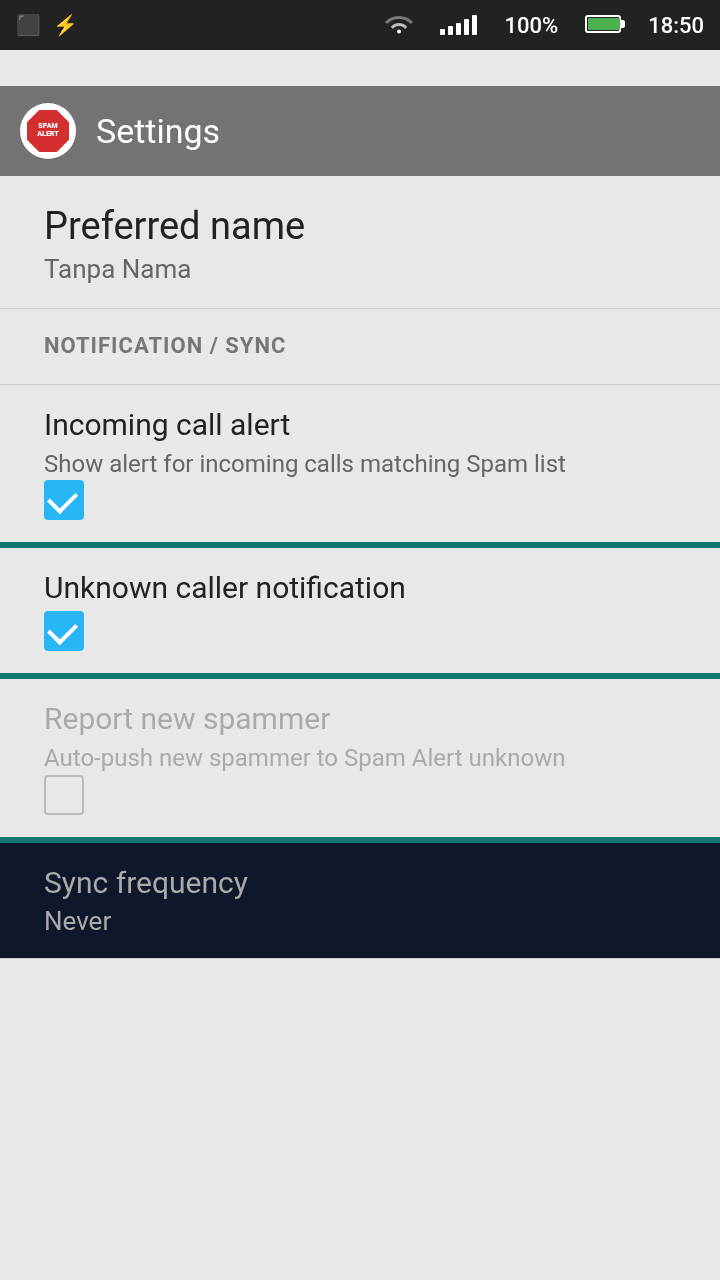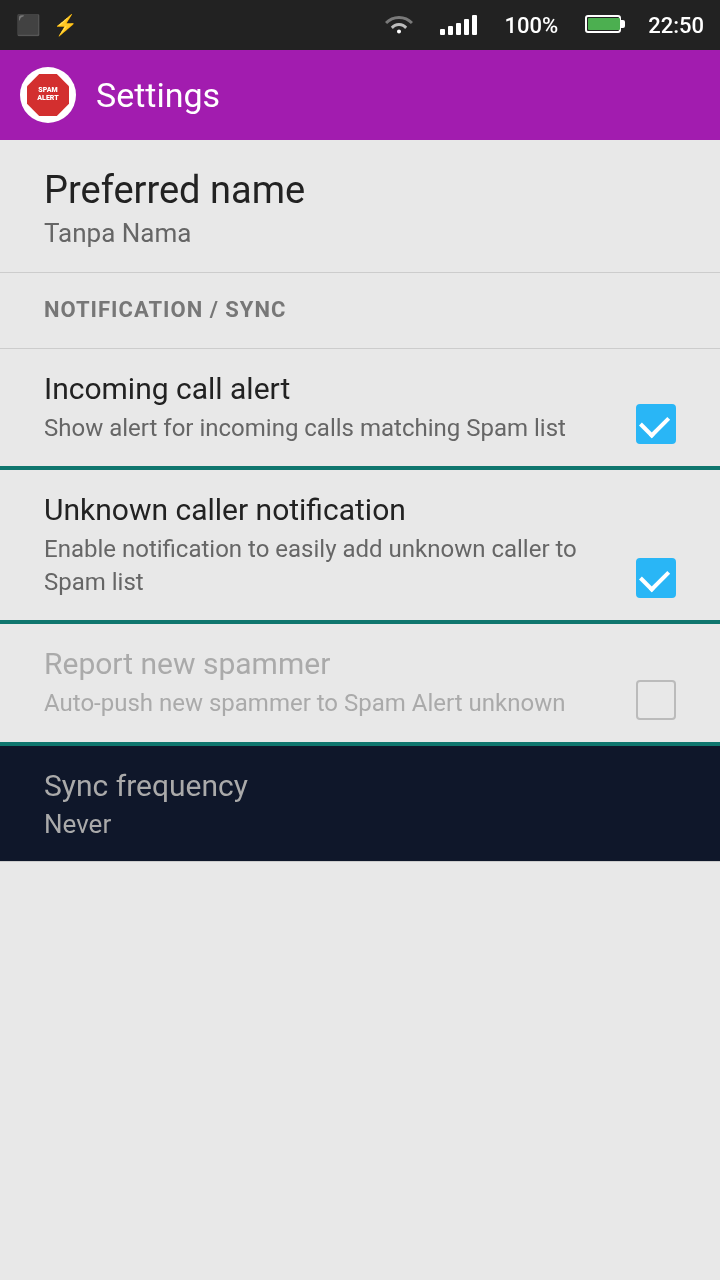--- a/index.html
+++ b/index.html
@@ -60,27 +60,28 @@
       left: 1px;
       top: 1px;
       bottom: 1px;
       width: 100%;
       background: #4caf50;
       border-radius: 1px;
     }
 
     
     .app-bar {
-      background: #a21caf;
+      background: #737373;
       color: #fff;
       height: 90px;
       display: flex;
       align-items: center;
       padding: 0 20px;
       gap: 20px;
+      margin-top: 36px;
     }
     .app-icon {
       width: 56px;
       height: 56px;
       border-radius: 50%;
       background: #fff;
       display: flex;
       align-items: center;
       justify-content: center;
       overflow: hidden;
@@ -145,26 +146,27 @@
       color: #777;
       font-weight: 700;
       letter-spacing: 1px;
       text-transform: uppercase;
     }
 
     
     .settings-row {
       background: #e8e8e8;
       padding: 22px 44px 22px 44px;
-      border-bottom: 4px solid #0f766e;
-      display: flex;
-      align-items: flex-end;
+      border-bottom: 6px solid #0f766e;
+      display: flex;
+      align-items: flex-start;
       justify-content: space-between;
       min-height: 100px;
       cursor: pointer;
+      flex-direction: column;
     }
     .settings-row-text {
       flex: 1;
       padding-right: 20px;
     }
     .settings-row-title {
       font-size: 30px;
       color: #222;
       font-weight: 400;
       margin-bottom: 6px;
@@ -278,21 +280,21 @@
     </span>
 
     <span>100%</span>
 
     <span>
       <div class="battery-body">
         <div class="battery-fill"></div>
       </div>
     </span>
 
-    <span>22:50</span>
+    <span>18:50</span>
   </div>
 </div>
 
 <div class="app-bar">
   <div class="app-icon">
     <div class="stop-sign">
       <span class="stop-sign-text">SPAM<br>ALERT</span>
     </div>
   </div>
   <span class="app-title">Settings</span>
@@ -313,21 +315,20 @@
     <div class="settings-row-text">
       <div class="settings-row-title">Incoming call alert</div>
       <div class="settings-row-desc">Show alert for incoming calls matching Spam list</div>
     </div>
     <div class="checkbox checked"></div>
   </div>
 
   <div class="settings-row">
     <div class="settings-row-text">
       <div class="settings-row-title">Unknown caller notification</div>
-      <div class="settings-row-desc">Enable notification to easily add unknown caller to Spam list</div>
     </div>
     <div class="checkbox checked"></div>
   </div>
 
   <div class="settings-row">
     <div class="settings-row-text">
       <div class="settings-row-title disabled">Report new spammer</div>
       <div class="settings-row-desc disabled">Auto-push new spammer to Spam Alert unknown</div>
     </div>
     <div class="checkbox unchecked"></div>

